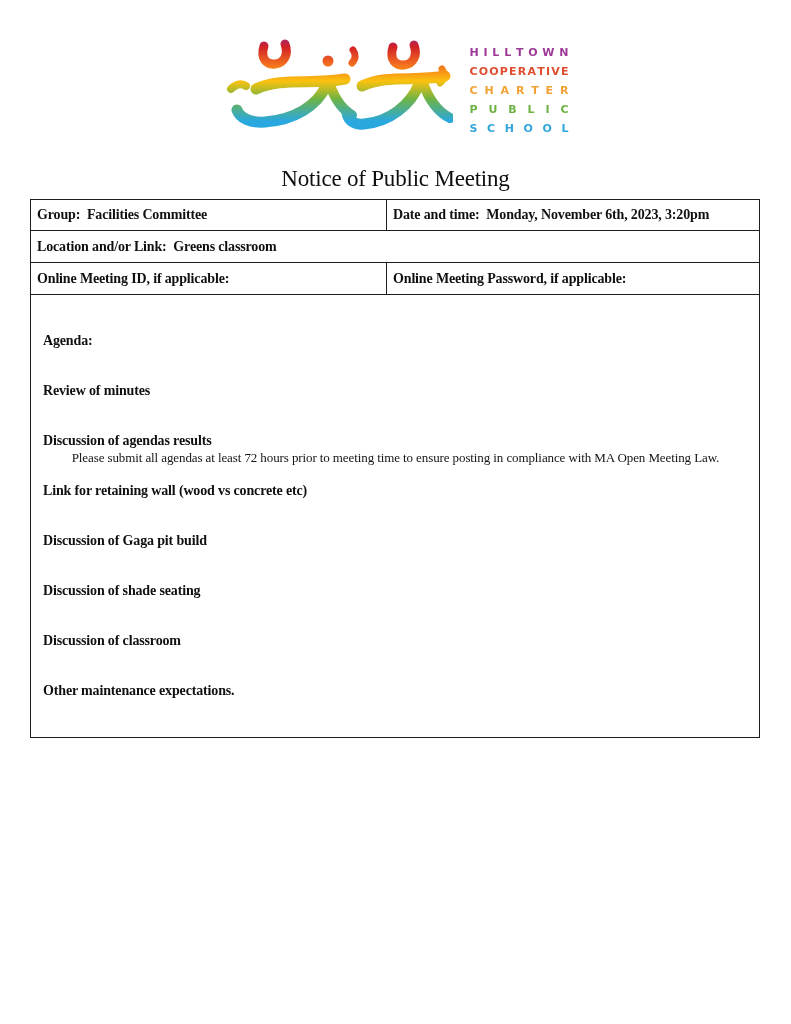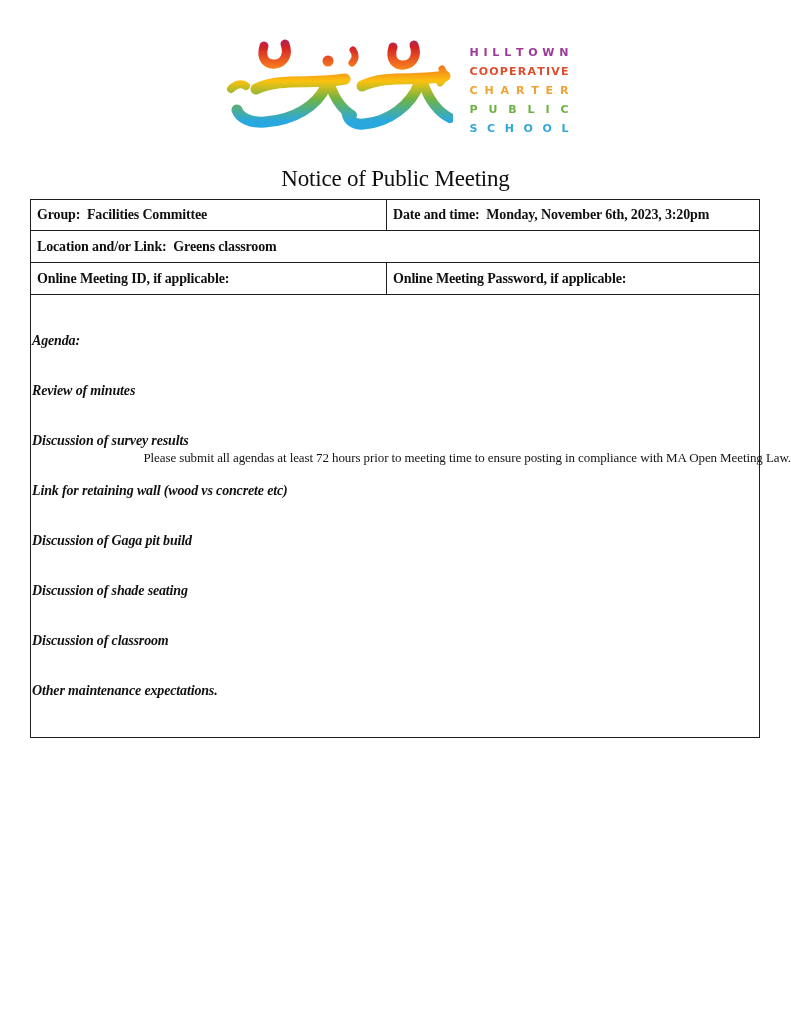--- a/index.html
+++ b/index.html
@@ -74,32 +74,31 @@
     white-space: pre-wrap;
     color: #101010;
   }
   tr.r1 { height: 31px; }
   tr.r2 { height: 32px; }
   tr.r3 { height: 32px; }
   tr.r4 { height: 152px; }
   tr.r3 td { }
   td.agenda-cell {
     vertical-align: top;
-    font-style: italic;
-    padding: 5px 1px;
+    padding: 5px 12px;
   }
   .agenda-line { line-height: 18px; }
 
   
   .footer-note {
     position: absolute;
     top: 450px;
     left: 0;
     width: 100%;
-    text-align: right;
+    text-align: center;
     font-size: 13px;
     letter-spacing: -0.1px;
     color: #141414;
   }
 </style>
 </head>
 <body>
 
 <div class="page">
 
@@ -198,21 +197,21 @@
         <td colspan="2">Location and/or Link:  Greens classroom</td>
       </tr>
       <tr class="r3">
         <td>Online Meeting ID, if applicable:</td>
         <td>Online Meeting Password, if applicable:</td>
       </tr>
       <tr class="r4">
         <td colspan="2" class="agenda-cell">
           <div class="agenda-line">Agenda:</div>
           <div class="agenda-line">Review of minutes</div>
-          <div class="agenda-line">Discussion of survey results</div>
+          <div class="agenda-line">Discussion of agendas results</div>
           <div class="agenda-line">Link for retaining wall (wood vs concrete etc)</div>
           <div class="agenda-line">Discussion of Gaga pit build</div>
           <div class="agenda-line">Discussion of shade seating</div>
           <div class="agenda-line">Discussion of classroom</div>
           <div class="agenda-line">Other maintenance expectations.</div>
         </td>
       </tr>
     </tbody>
   </table>
 

